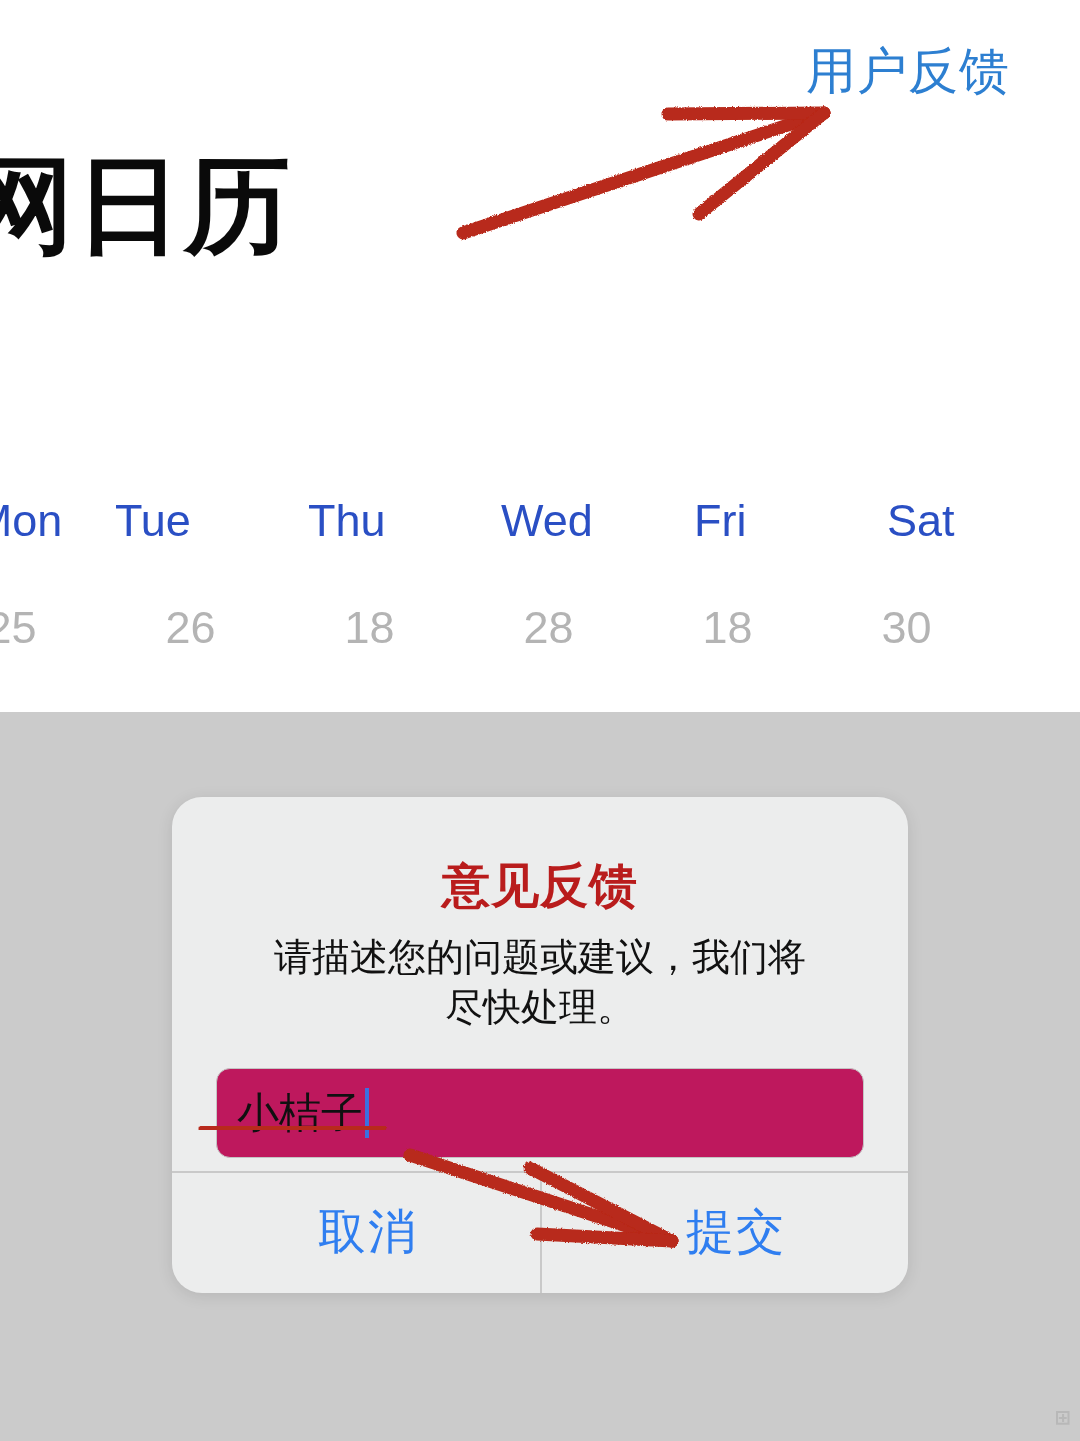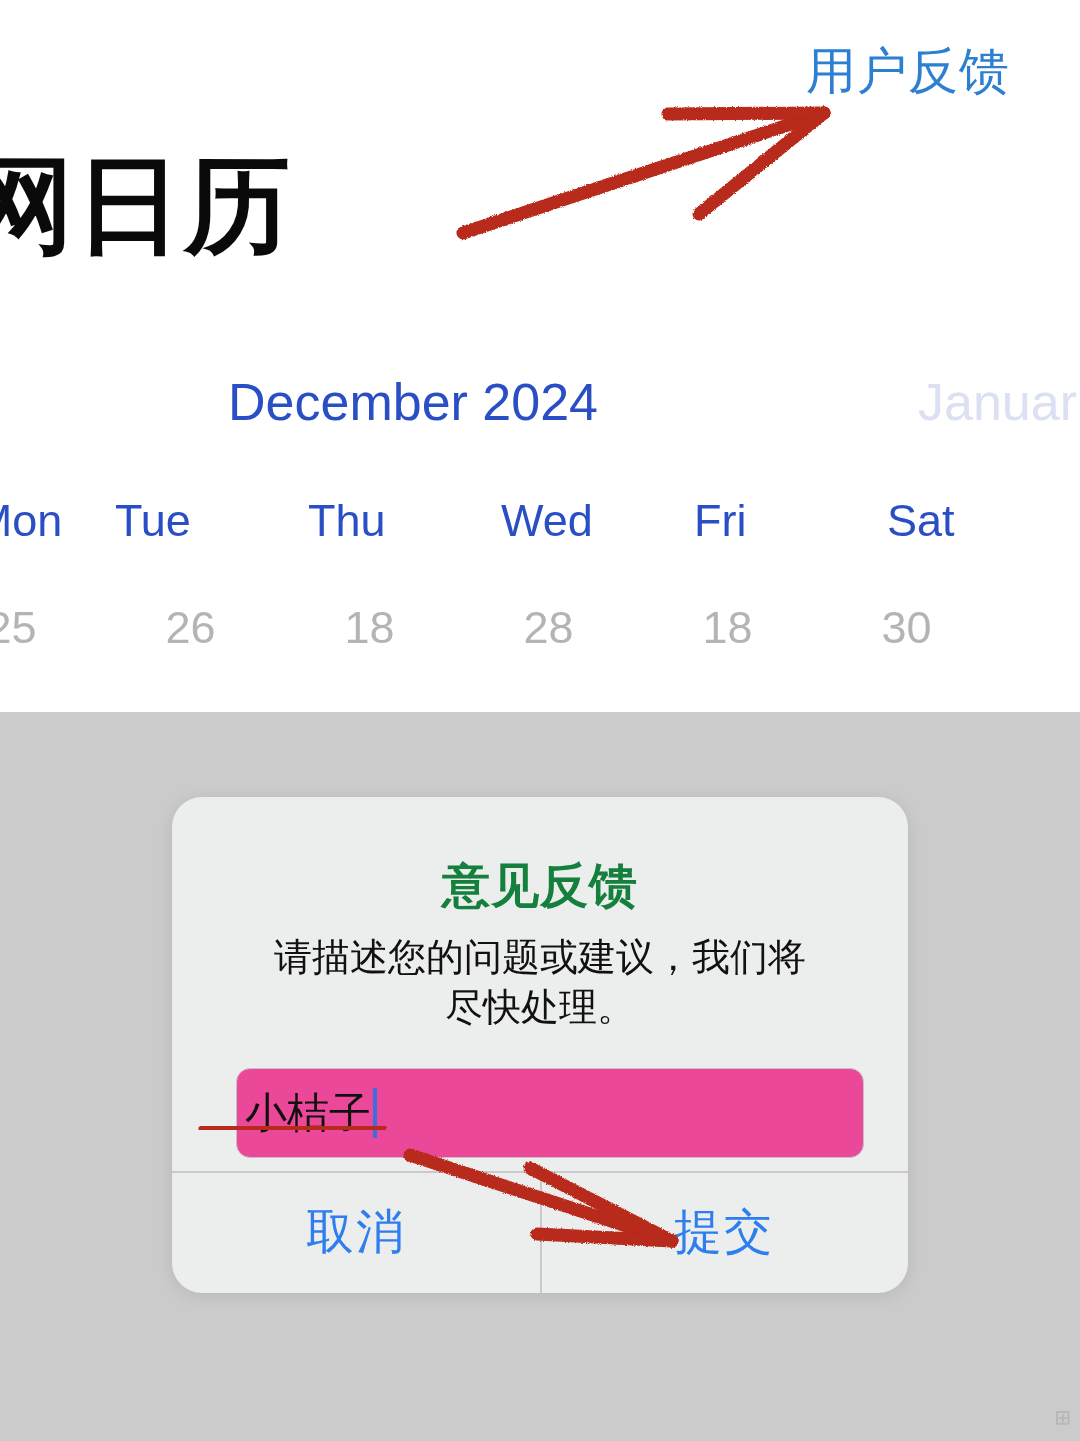--- a/index.html
+++ b/index.html
@@ -132,43 +132,43 @@
     border-radius: 30px;
     box-shadow: 0 3px 16px rgba(0,0,0,0.10);
     overflow: hidden;
   }
 
   #dialog-title {
     margin-top: 57px;
     text-align: center;
     font-size: 48px;
     font-weight: 700;
-    color: #15803d;
+    color: #b91c1c;
     letter-spacing: 1px;
   }
 
   #dialog-message {
     margin-top: 14px;
     padding: 0 88px;
     text-align: center;
     font-size: 38px;
     font-weight: 400;
     color: #111111;
     line-height: 1.32;
   }
 
   #dialog-input-wrap {
-    margin: 36px 44px 0 64px;
+    margin: 36px 44px 0 44px;
     height: 90px;
-    background: #ec4899;
+    background: #be185d;
     border: 1.5px solid #c4c4c4;
     border-radius: 14px;
     display: flex;
     align-items: center;
-    padding: 0 8px;
+    padding: 0 20px;
     position: relative;
   }
   #dialog-input-value {
     font-size: 42px;
     color: #101010;
     white-space: nowrap;
     line-height: 1;
   }
   #dialog-input-caret {
     width: 4px;
@@ -189,21 +189,21 @@
     position: absolute;
     left: 368px;
     top: 374px;
     width: 1.5px;
     height: 122px;
     background: #c9c9c9;
   }
 
   #dialog-actions {
     position: absolute;
-    left: 0;
+    left: 12px;
     top: 374px;
     width: 736px;
     height: 122px;
     display: flex;
   }
   #dialog-actions .act {
     flex: 1 1 0;
     display: flex;
     align-items: center;
     justify-content: center;
@@ -235,24 +235,20 @@
 </style>
 </head>
 <body>
 
 <div id="top-section">
 
   <div id="app-title">网日历</div>
 
   <div id="annot-user-feedback">用户反馈</div>
 
-  <div id="top-month-strip">
-    <div id="top-month-current">December 2024</div>
-    <div id="top-month-next">Januar</div>
-  </div>
 
   <div id="top-weekdays">
     <div class="wd">Mon</div>
     <div class="wd">Tue</div>
     <div class="wd">Thu</div>
     <div class="wd">Wed</div>
     <div class="wd">Fri</div>
     <div class="wd">Sat</div>
   </div>
 

